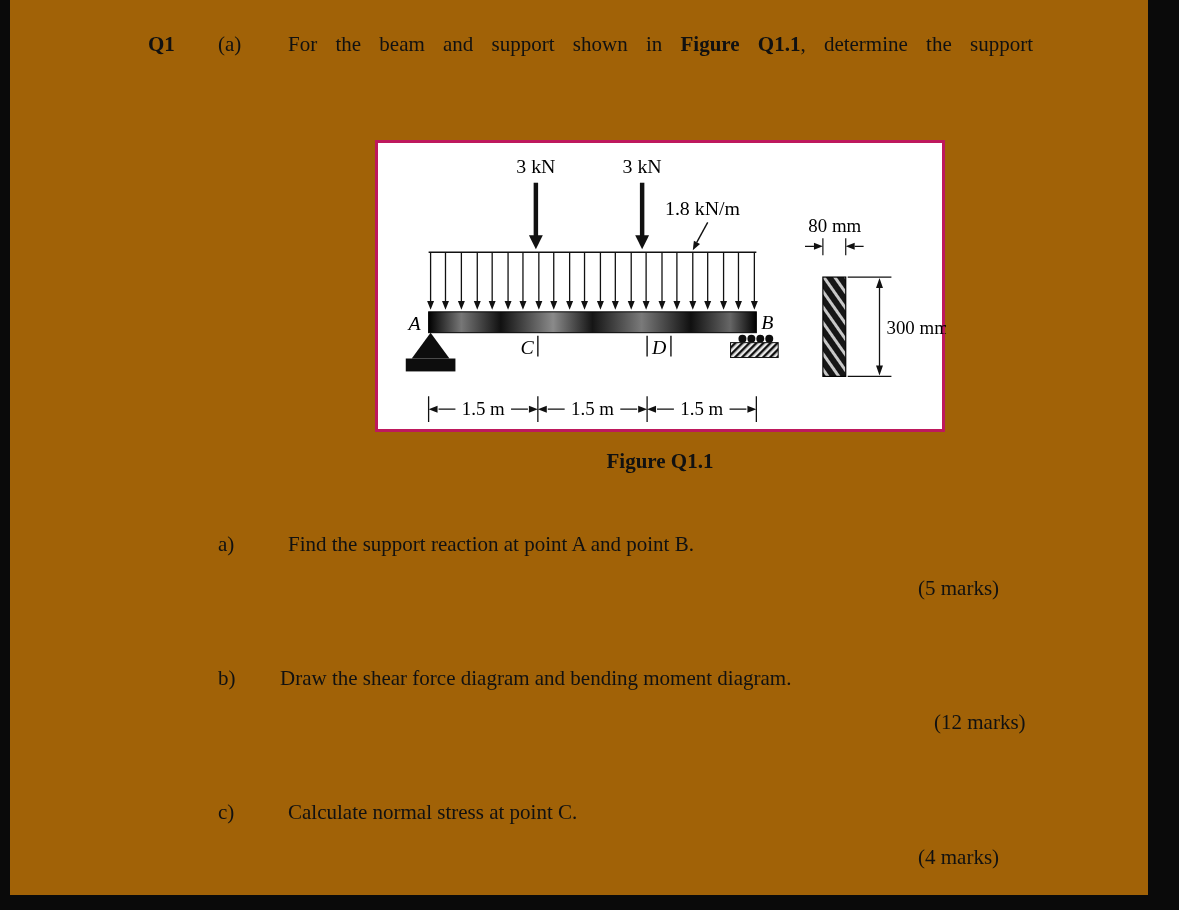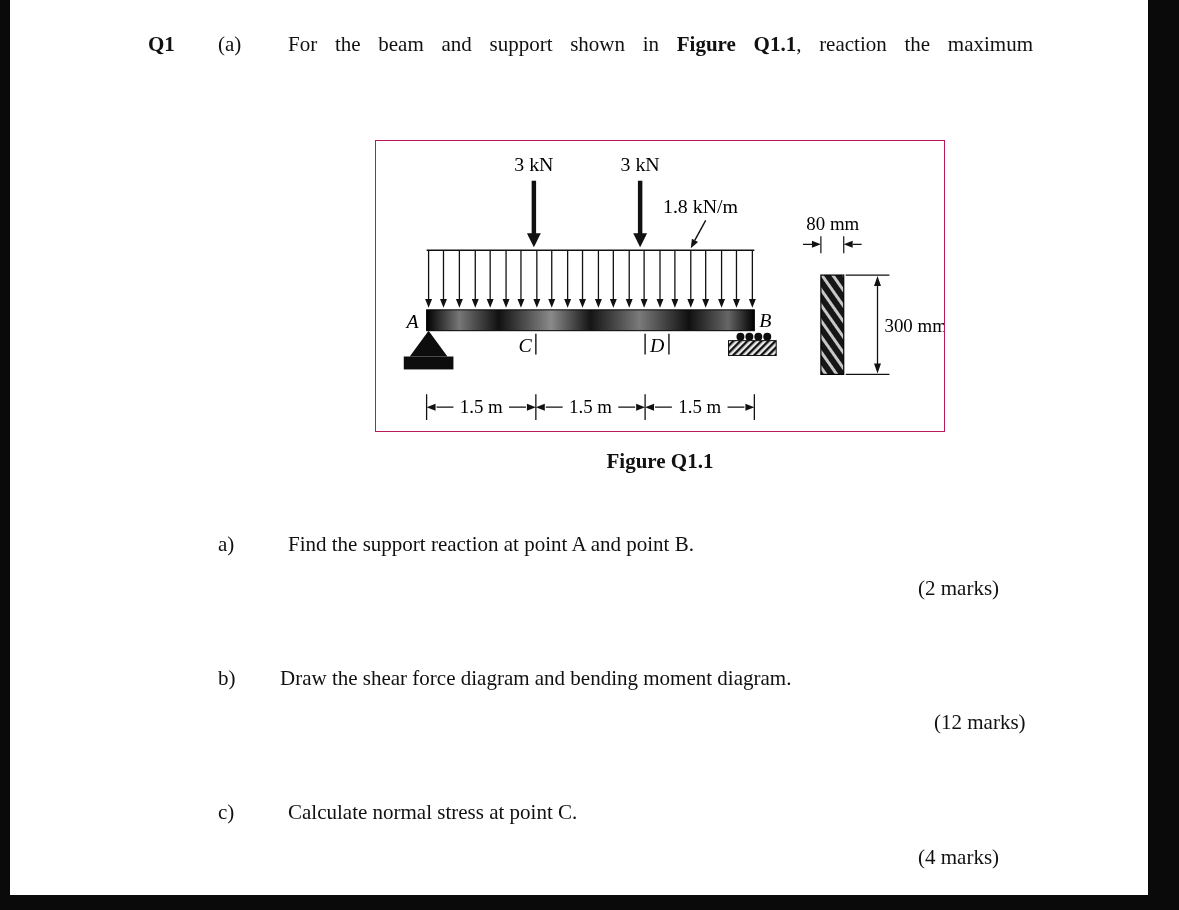--- a/index.html
+++ b/index.html
@@ -1,42 +1,42 @@
 <!DOCTYPE html>
 <html><head>
 <meta charset="utf-8">
 <style>
   html,body{margin:0;padding:0}
   body{
     width:1179px;height:910px;position:relative;overflow:hidden;
     background:#0a0a0a;
     font-family:"Liberation Serif",serif;color:#111;
   }
-  .page{position:absolute;left:10px;top:0;width:1138px;height:895px;background:#ffffff}
+  .page{position:absolute;left:10px;top:0;width:1138px;height:895px;background:#a16207}
   .abs{position:absolute}
   .t{font-size:21px;line-height:29px;white-space:nowrap}
   .bold{font-weight:bold}
   .intro{font-size:21px;line-height:29.5px}
   .intro .l1{text-align:justify;text-align-last:justify}
   .caption{font-size:21px;text-align:center;font-weight:bold}
-  .figure{box-sizing:border-box;border:1px solid #be185d;background:#fff}
+  .figure{box-sizing:border-box;border:3px solid #be185d;background:#fff}
   svg text{font-family:"Liberation Serif",serif;fill:#000;font-size:20px}
   svg text.dim{font-size:19px}
   svg text.italic{font-style:italic}
 </style>
 </head>
 <body>
 
 <div class="page">
 
   <div class="abs t bold" style="left:138px;top:30px">Q1</div>
   <div class="abs t" style="left:208px;top:30px">(a)</div>
 
   <div class="abs intro" style="left:278px;top:30px;width:745px">
-    <div class="l1"><span>For the beam and support shown in </span><span class="bold">Figure Q1.1</span><span>, reaction the maximum</span></div>
+    <div class="l1"><span>For the beam and support shown in </span><span class="bold">Figure Q1.1</span><span>, determine the support</span></div>
   </div>
 
   <div class="abs figure" style="left:365px;top:140px;width:570px;height:292px">
     <svg width="568" height="290" viewBox="0 0 570 292">
       <defs>
         <linearGradient id="beamGrad" x1="0" y1="0" x2="1" y2="0">
           <stop offset="0" stop-color="#000"></stop>
           <stop offset="0.1" stop-color="#777"></stop>
           <stop offset="0.22" stop-color="#111"></stop>
           <stop offset="0.38" stop-color="#8a8a8a"></stop>
@@ -126,21 +126,21 @@
         <path d="M504 136L500.5 146H507.5ZM504 234L500.5 224H507.5Z" fill="#111"></path>
         <text x="511" y="192" class="dim">300 mm</text>
       </g>
     </svg>
   </div>
 
   <div class="abs caption" style="left:365px;top:449px;width:570px">Figure Q1.1</div>
 
   <div class="abs t" style="left:208px;top:530px">a)</div>
   <div class="abs t" style="left:278px;top:530px">Find the support reaction at point A and point B.</div>
-  <div class="abs t" style="left:908px;top:574px">(2 marks)</div>
+  <div class="abs t" style="left:908px;top:574px">(5 marks)</div>
 
   <div class="abs t" style="left:208px;top:664px">b)</div>
   <div class="abs t" style="left:270px;top:664px">Draw the shear force diagram and bending moment diagram.</div>
   <div class="abs t" style="left:924px;top:708px">(12 marks)</div>
 
   <div class="abs t" style="left:208px;top:798px">c)</div>
   <div class="abs t" style="left:278px;top:798px">Calculate normal stress at point C.</div>
   <div class="abs t" style="left:908px;top:843px">(4 marks)</div>
 
 </div>

